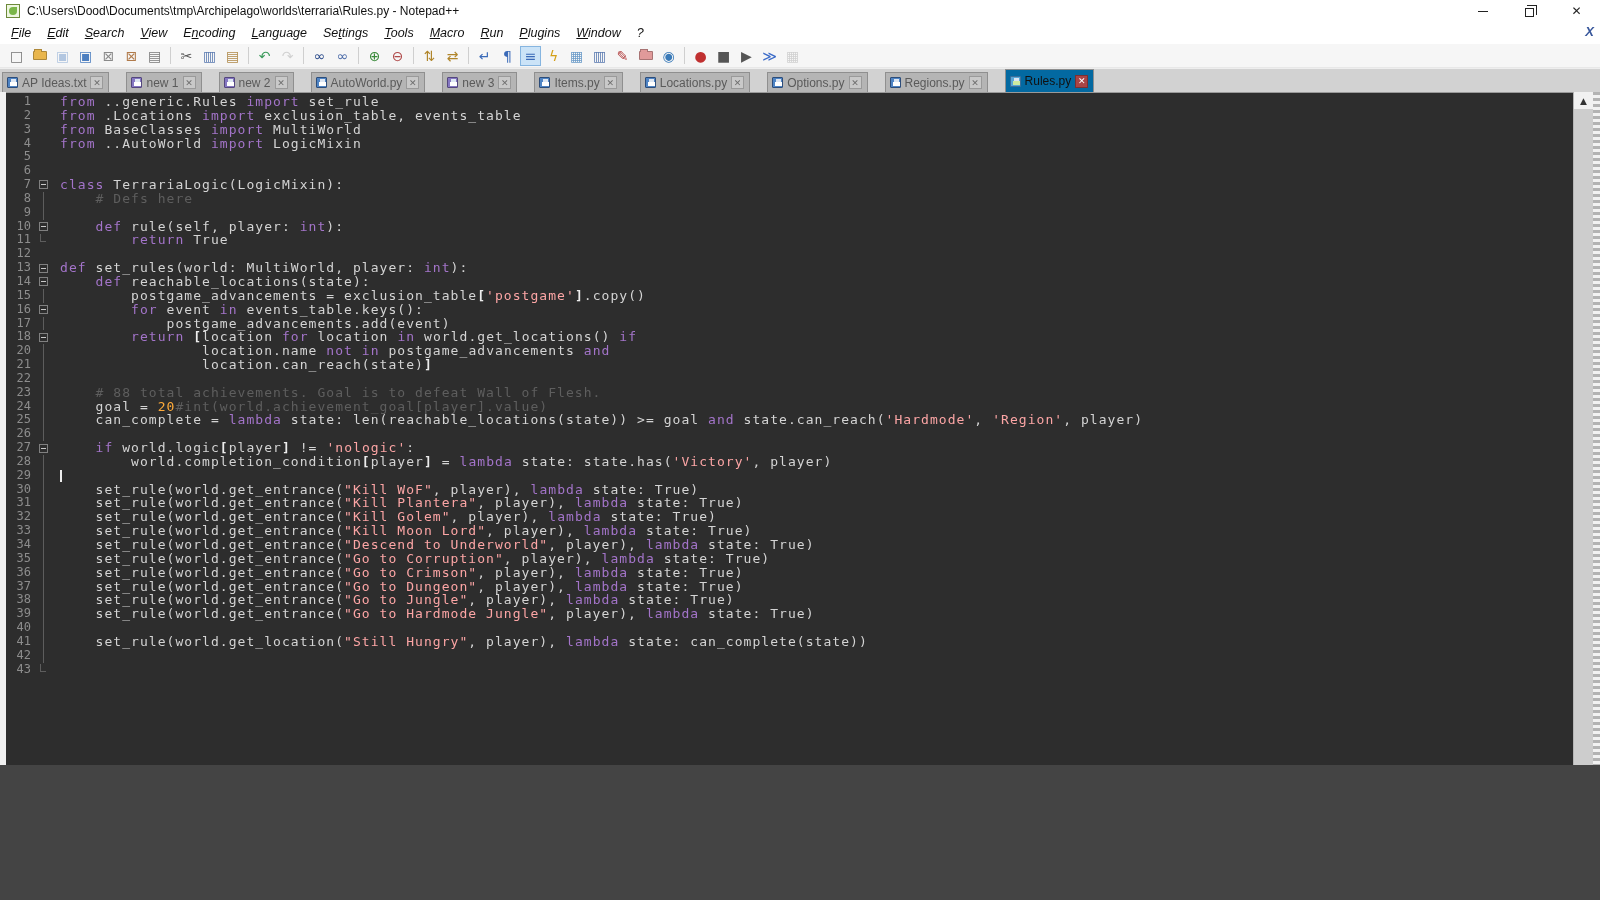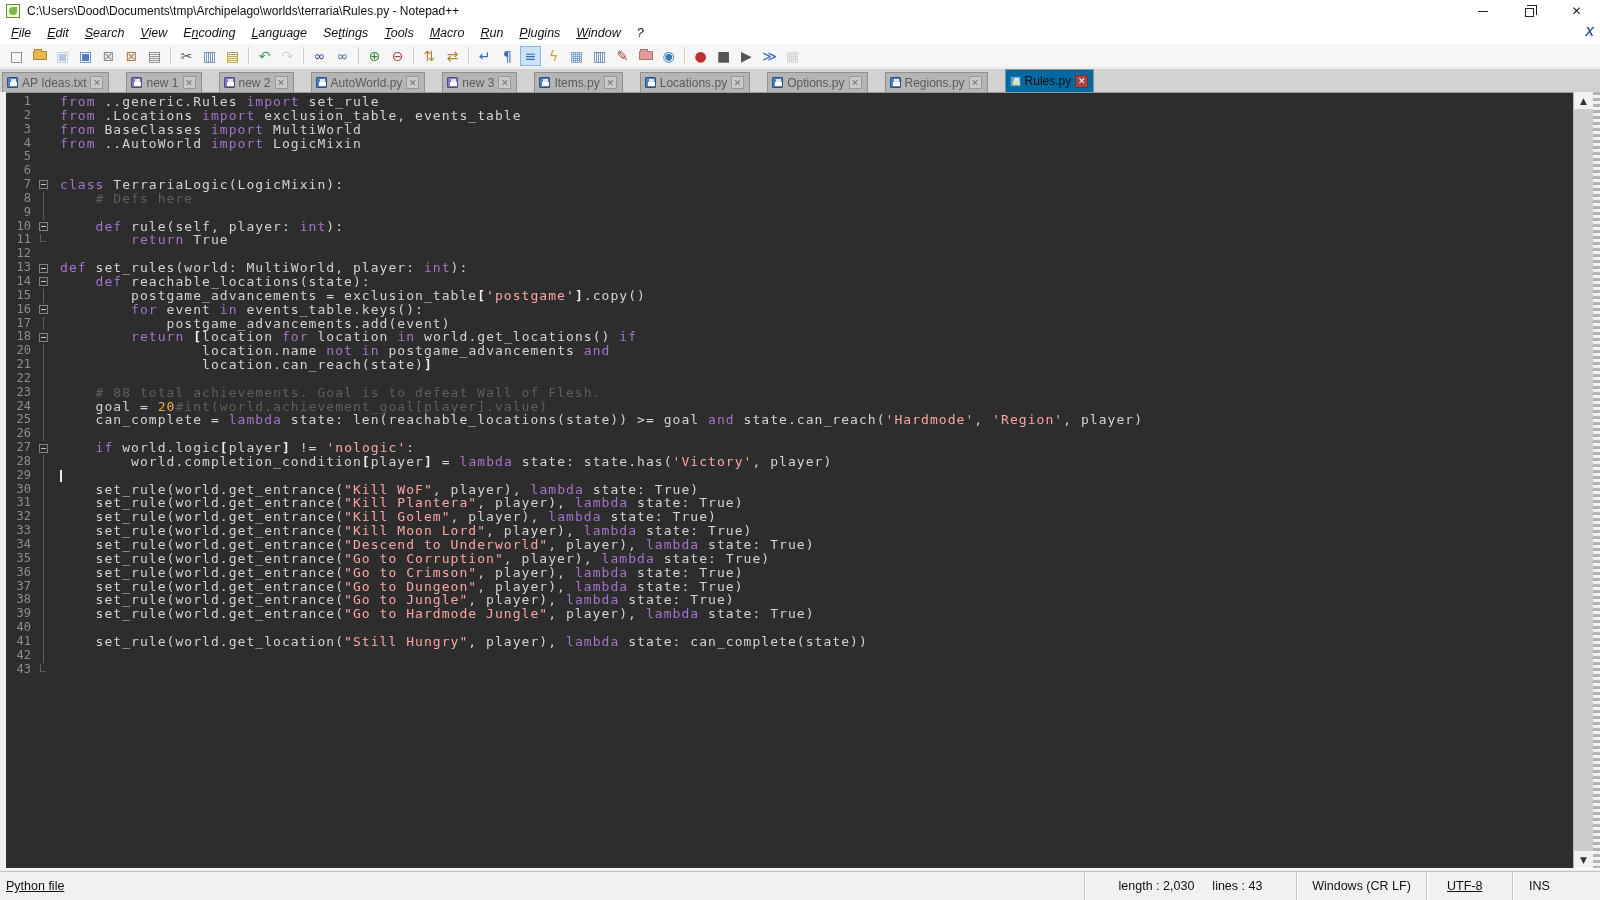--- a/index.html
+++ b/index.html
@@ -1,17 +1,17 @@
 <!DOCTYPE html>
 <html><head>
 <meta charset="utf-8">
 <style>
   html,body{margin:0;padding:0;background:#444;}
   *{box-sizing:border-box;}
-  .window{width:1600px;height:900px;position:relative;background:#fff;font-family:"Liberation Sans",sans-serif;overflow:hidden;}
+  .window{width:1600px;height:765px;position:relative;background:#fff;font-family:"Liberation Sans",sans-serif;overflow:hidden;}
 
   
   .titlebar{height:22px;display:flex;align-items:center;background:#fff;}
   .app-icon{width:14px;height:14px;margin-left:6px;border:1px solid #6d8a3a;background:#eef6e0;position:relative;flex:none;}
   .app-icon::after{content:"";position:absolute;left:2px;top:2px;width:8px;height:8px;background:#7ab648;border-radius:50% 0 50% 50%;}
   .title-text{font-size:12px;color:#111;margin-left:7px;white-space:nowrap;}
   .win-controls{margin-left:auto;display:flex;height:100%;}
   .win-btn{width:47px;height:100%;display:flex;align-items:center;justify-content:center;color:#222;font-size:12px;font-family:"DejaVu Sans",sans-serif;}
   .restore-glyph{width:9px;height:9px;border:1px solid #222;position:relative;margin-top:2px;}
   .restore-glyph::before{content:"";position:absolute;left:1px;bottom:1px;right:-4px;top:-4px;border:1px solid #222;border-left:none;border-bottom:none;}

